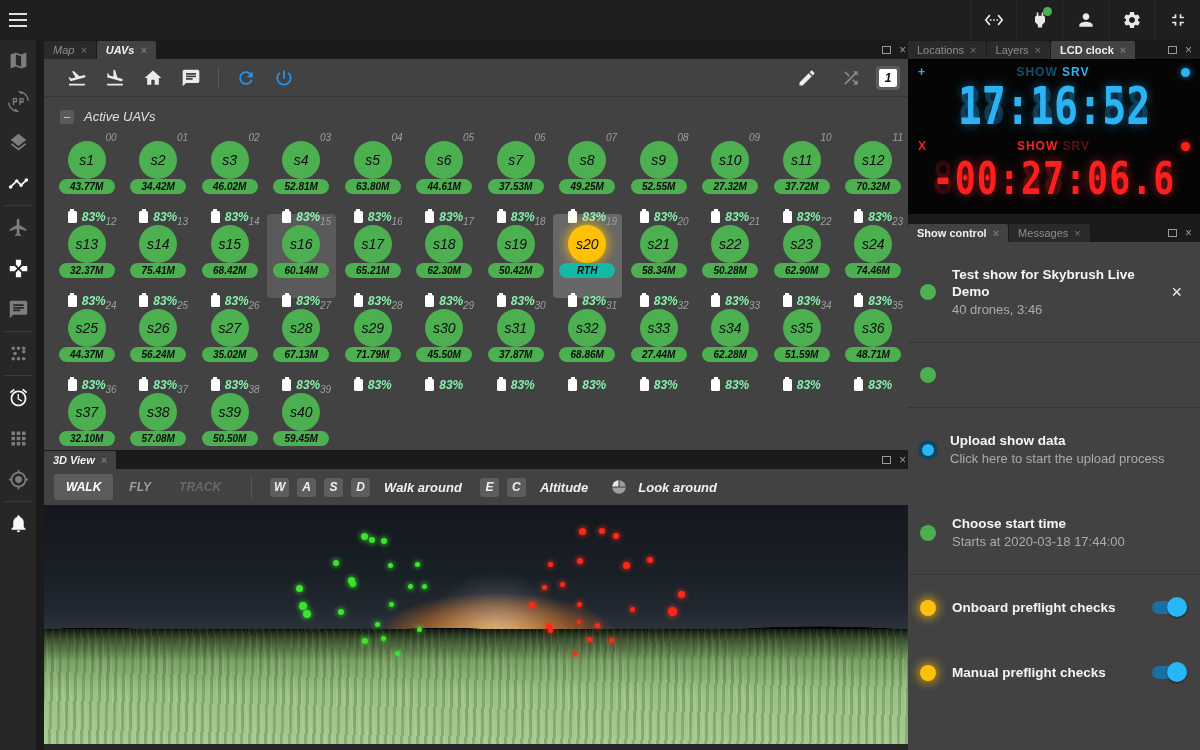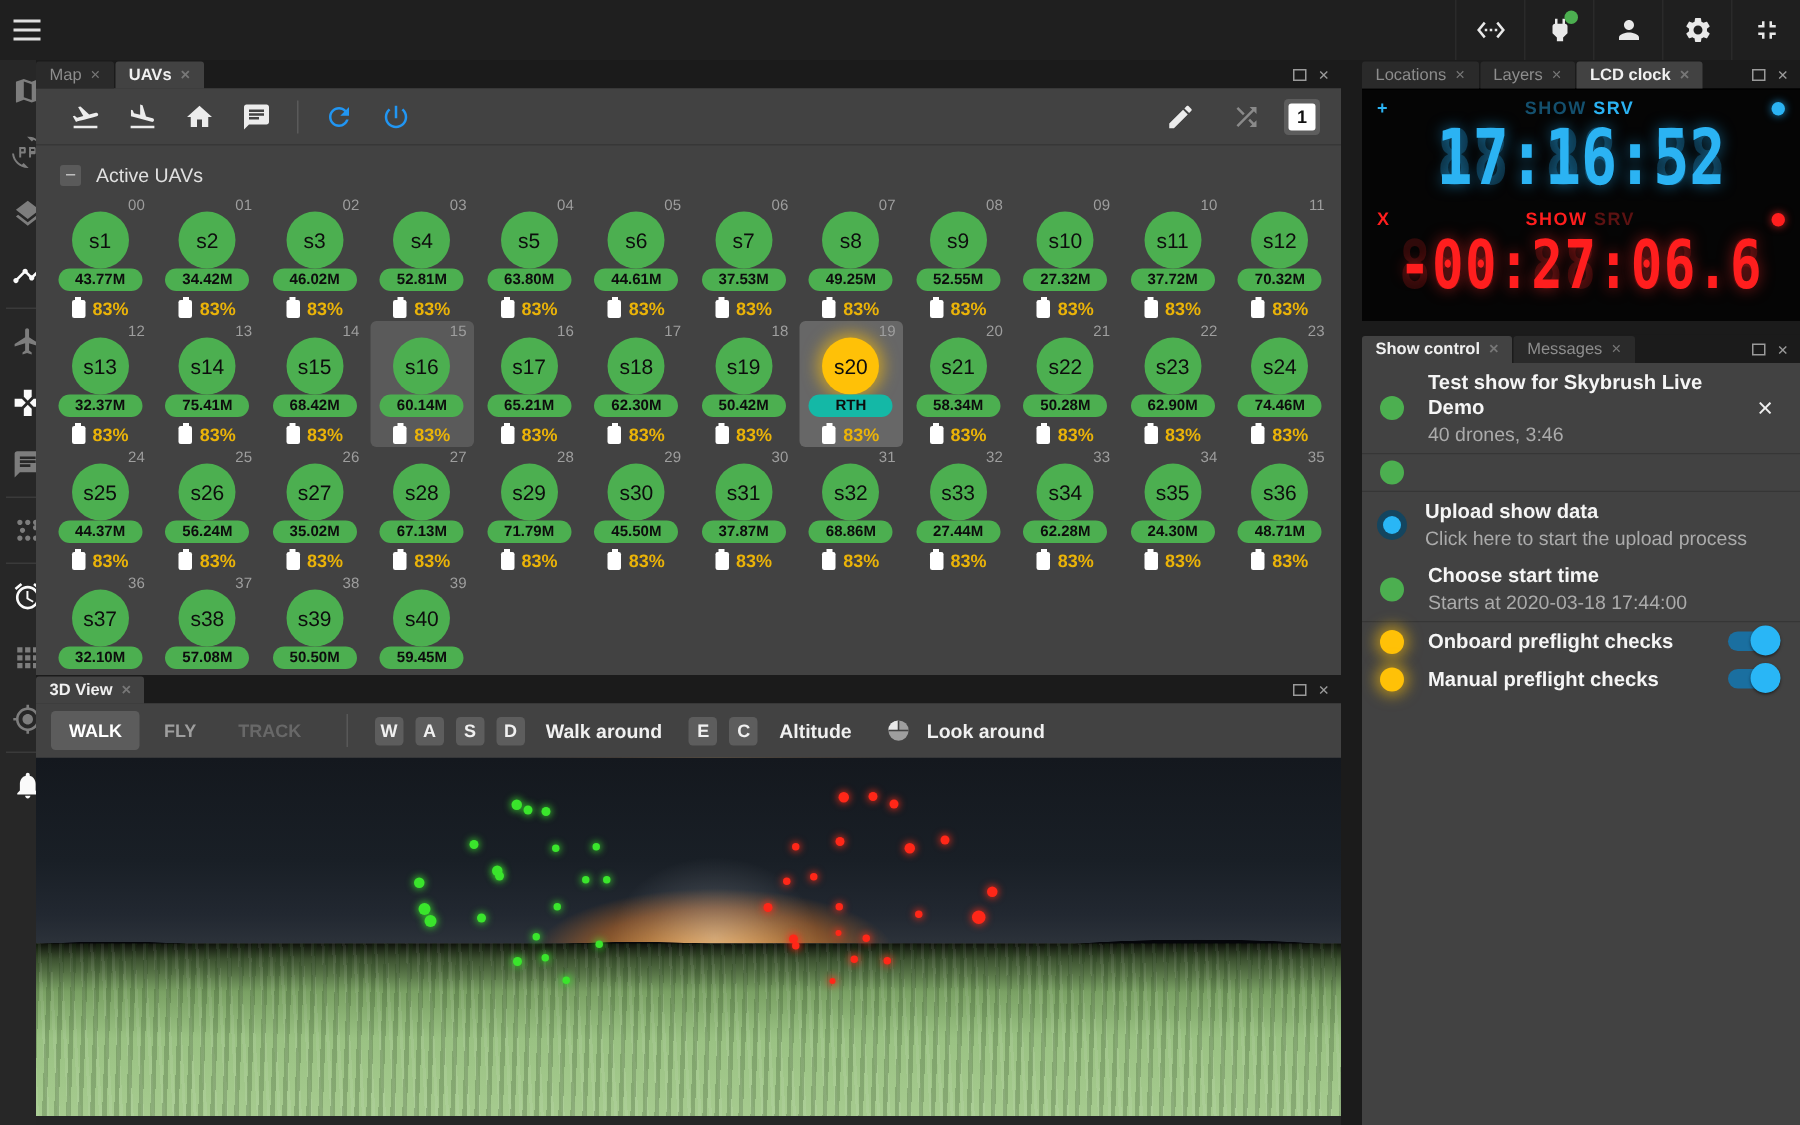--- a/index.html
+++ b/index.html
@@ -32,21 +32,21 @@
   .tabbar { height:19px; background:#1b1b1b; display:flex; align-items:flex-end; font-size:11px; }
   .tab { height:18px; padding:0 9px; display:flex; align-items:center; gap:6px; background:#2a2a2a;
     color:#8d8d8d; margin-right:1px; cursor:pointer; border-radius:2px 2px 0 0; white-space:nowrap; }
   .tab.active { background:#424242; color:#f0f0f0; font-weight:bold;margin-top:36px; }
   .tab .tclose { color:#777; font-size:11px; cursor:pointer; }
   .wctrl { margin-left:auto; display:flex; align-items:center; gap:8px; padding:0 8px 3px 0; }
   .wc-box { width:9px; height:8px; border:1px solid #9a9a9a; cursor:pointer; }
   .wc-x { color:#9a9a9a; font-size:12px; line-height:1; cursor:pointer; }
 
   
-  #main { position:absolute; left:24px; top:40px; width:870px; height:710px; }
+  #main { position:absolute; left:44px; top:40px; width:870px; height:710px;font-style:italic; }
   #uav-panel { position:absolute; left:0; top:0; width:870px; height:410px; background:#424242; }
   #uav-toolbar { height:38px; background:#424242; border-bottom:1px solid #373737;
     display:flex; align-items:center; padding:0 14px; }
   .utb-ic { width:38px; height:30px; display:flex; align-items:center; justify-content:center; cursor:pointer; }
   .utb-ic svg { width:20px; height:20px; fill:#ececec; }
   .utb-ic.accent svg { fill:#2196f3; }
   .utb-ic.muted svg { fill:#8a8a8a; }
   .utb-div { width:1px; height:22px; background:#5a5a5a; margin:0 8px; }
   #utb-right { margin-left:auto; display:flex; align-items:center; gap:6px; }
   .sel-chip { background:#5d5d5d; border-radius:3px; padding:3px; cursor:pointer; }
@@ -62,22 +62,22 @@
   .uav { position:relative; height:84px; border-radius:4px; cursor:pointer; padding-top:11px; }
   .uav.sel { background:rgba(255,255,255,.13); }
   .uav.sel2 { background:rgba(255,255,255,.20); }
   .uav .idx { position:absolute; top:2px; right:5px; font-size:10px; color:#9e9e9e; }
   .uav .circ { width:38px; height:38px; border-radius:50%; background:#4caf50; color:#0d0d0d;
     font-size:14px; display:flex; align-items:center; justify-content:center; margin:0 auto; }
   .uav.rth .circ { background:#ffc107; box-shadow:0 0 10px 3px rgba(255,193,7,.6); }
   .uav .pill { width:56px; margin:0 auto 0; background:#4caf50; color:#0d0d0d; font-size:10px;
     font-weight:bold; text-align:center; border-radius:9px; padding:2px 0; }
   .uav.rth .pill { background:#14b8a6; }
-  .uav .bat { display:flex; align-items:center; justify-content:center; gap:5px; margin-top:5px;
-    color:#eab308; font-size:12px; font-weight:bold; }
+  .uav .bat { display:flex; align-items:center; justify-content:center; gap:5px; margin-top:16px;
+    color:#86efac; font-size:12px; font-weight:bold; }
   .bat-ic { position:relative; width:9px; height:12px; background:#fff; border-radius:1.5px; }
   .bat-ic::before { content:""; position:absolute; top:-2px; left:2.5px; width:4px; height:2px; background:#fff; }
 
   
   #view3d { position:absolute; left:0; top:410px; width:870px; height:300px; background:#424242; }
   #v3d-toolbar { height:36px; display:flex; align-items:center; padding:0 10px; gap:4px;
     background:#424242; }
   .mode { padding:6px 12px; font-size:12px; font-weight:bold; color:#9e9e9e; border-radius:3px; cursor:pointer; }
   .mode.active { background:#5c5c5c; color:#fff; }
   .mode.disabled { color:#686868; cursor:default; }
@@ -130,21 +130,21 @@
   #lcd-srv .lcd-digits { font-size:35px; line-height:42px; letter-spacing:1px; }
   #lcd-srv .ghost { color:#300a0a; }
   #lcd-srv .lit { color:#ff1e1e; text-shadow:0 0 9px rgba(255,40,40,.55); }
   #lcd-srv .pref { color:#ff1e1e; }
   #lcd-srv .lab-dim { color:#5c1212; }
   #lcd-srv .lab-on { color:#ff1e1e; }
   #lcd-srv .lcd-dot { background:#ff1e1e; box-shadow:0 0 6px rgba(255,40,40,.8); }
   #right-gap { height:9px; background:#1b1b1b; }
 
   #show-panel { height:509px; background:#424242; display:flex; flex-direction:column; }
-  .sc-item { display:flex; align-items:center; padding:4px 12px; cursor:pointer; }
+  .sc-item { display:flex; align-items:center; padding:24px 12px; cursor:pointer; }
   .sc-dot { flex:0 0 16px; width:16px; height:16px; border-radius:50%; margin-right:16px; }
   .sc-dot.green { background:#4caf50; }
   .sc-dot.blue { background:#29b6f6; }
   .sc-dot.bluering { background:#29b6f6; box-shadow:0 0 0 4px #14455f; width:12px; height:12px;
     margin-left:2px; flex-basis:12px; }
   .sc-dot.amber { background:#ffc107; box-shadow:0 0 9px 3px rgba(255,193,7,.55); }
   .sc-text { flex:1; min-width:0; }
   .sc-title { color:#f5f5f5; font-size:13.5px; font-weight:bold; line-height:17px; }
   .sc-sub { color:#ababab; font-size:13px; line-height:17px; margin-top:1px; }
   .sc-close { color:#f0f0f0; font-size:18px; padding:0 6px; cursor:pointer; }
@@ -635,21 +635,21 @@
             <div class="circ">s34</div>
             <div class="pill">62.28M</div>
             <div class="bat">
               <span class="bat-ic"></span>
               <span>83%</span>
             </div>
           </div>
           <div class="uav">
             <span class="idx">34</span>
             <div class="circ">s35</div>
-            <div class="pill">24.30M</div>
+            <div class="pill">51.59M</div>
             <div class="bat">
               <span class="bat-ic"></span>
               <span>83%</span>
             </div>
           </div>
           <div class="uav">
             <span class="idx">35</span>
             <div class="circ">s36</div>
             <div class="pill">48.71M</div>
             <div class="bat">

